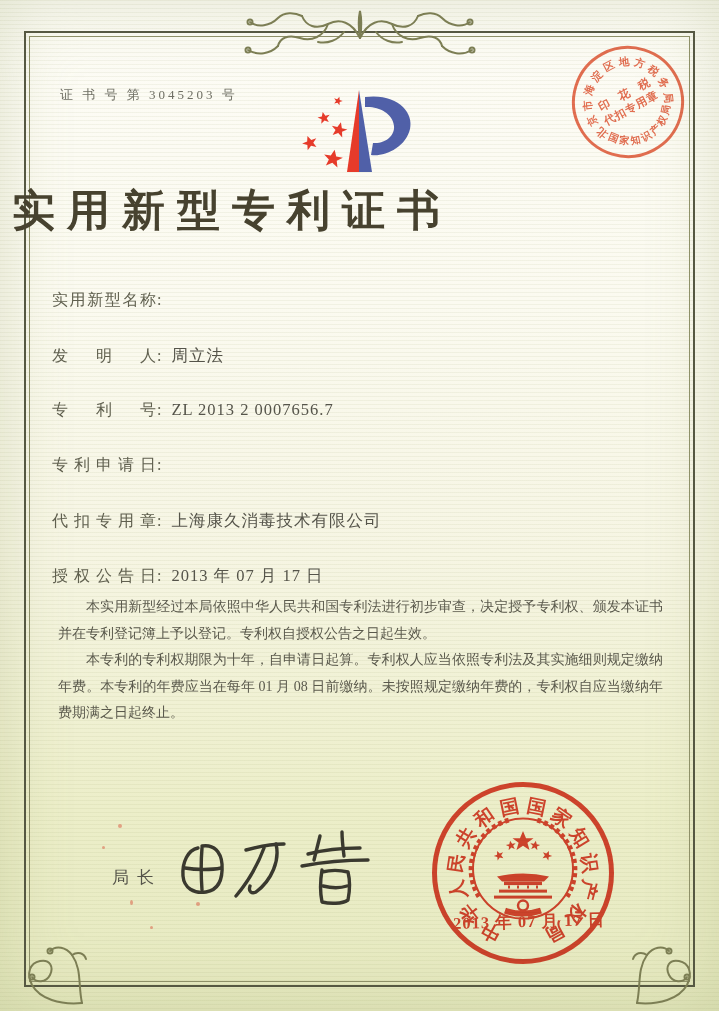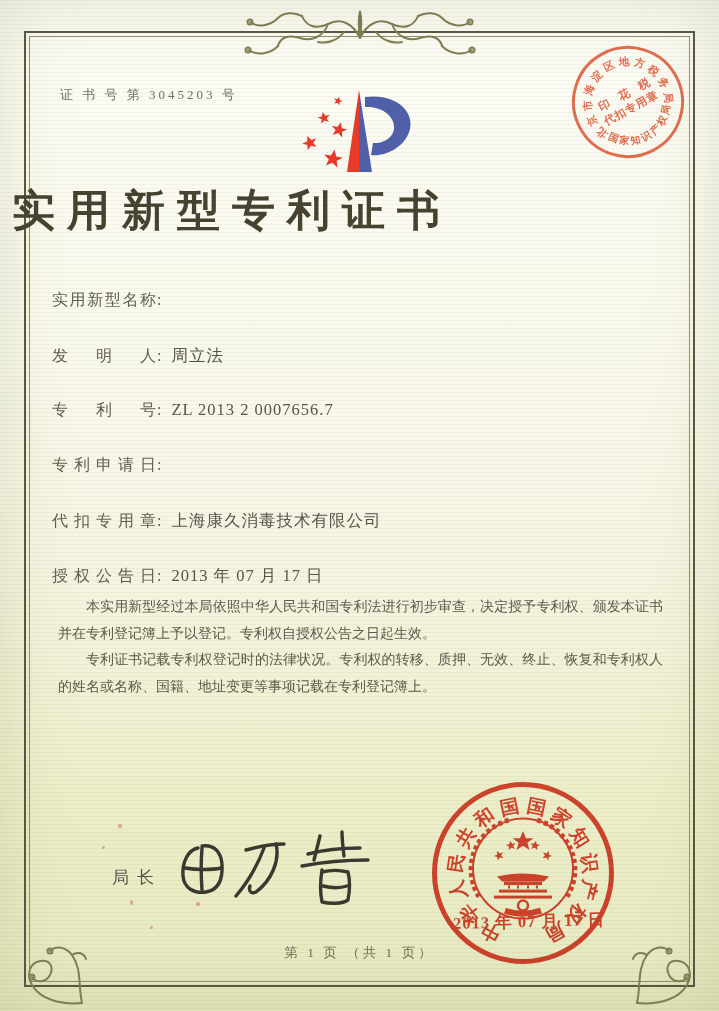--- a/index.html
+++ b/index.html
@@ -200,21 +200,21 @@
     </div>
     <div class="field-row">
       <span class="field-label">授权公告日</span>
         <span class="field-colon">:</span>
       <span class="field-value">2013 年 07 月 17 日</span>
     </div>
   </div>
 
   <div class="paragraphs">
     <p class="para">本实用新型经过本局依照中华人民共和国专利法进行初步审查，决定授予专利权、颁发本证书并在专利登记簿上予以登记。专利权自授权公告之日起生效。</p>
-    <p class="para">专利证书记载专利权登记时的法律状况。专利权的转移、质押、无效、终止、恢复和专利权人的姓名或名称、国籍、地址变更等事项记载在专利登记簿上。</p>
+    <p class="para">本专利的专利权期限为十年，自申请日起算。专利权人应当依照专利法及其实施细则规定缴纳年费。本专利的年费应当在每年 01 月 08 日前缴纳。未按照规定缴纳年费的，专利权自应当缴纳年费期满之日起终止。</p>
   </div>
 
   <div class="sig-label">局长</div>
   <div class="sig-svg" aria-label="田力普">
     <svg width="220" height="100" viewBox="0 0 220 100" fill="none" stroke="#3a392f" stroke-width="3.4" stroke-linecap="round" stroke-linejoin="round">
       <path d="M30,28 C20,30 14,42 15,56 C16,68 26,74 38,72 C50,70 55,60 54,44 C53,32 46,24 34,26"></path>
       <path d="M34,28 C33,40 33,56 34,70"></path>
       <path d="M17,48 C28,50 44,50 53,48"></path>
       <path d="M78,30 C92,26 106,24 116,24"></path>
       <path d="M108,24 C112,40 104,60 88,72 C84,74 80,72 82,66"></path>
@@ -296,15 +296,14 @@
         <span style="transform: rotate(163.333deg) translate(0px, -39px) rotate(180deg);">产</span>
         <span style="transform: rotate(146.667deg) translate(0px, -39px) rotate(180deg);">权</span>
         <span style="transform: rotate(130deg) translate(0px, -39px) rotate(180deg);">局</span>
       </div>
     <div class="tax-center">
       <div class="l1">印 花 税</div>
       <div class="l2">代扣专用章</div>
     </div>
   </div>
 
-  <div class="footer">第 1 页 （共 1 页）</div>
 
 </div>
 
 </body></html>

